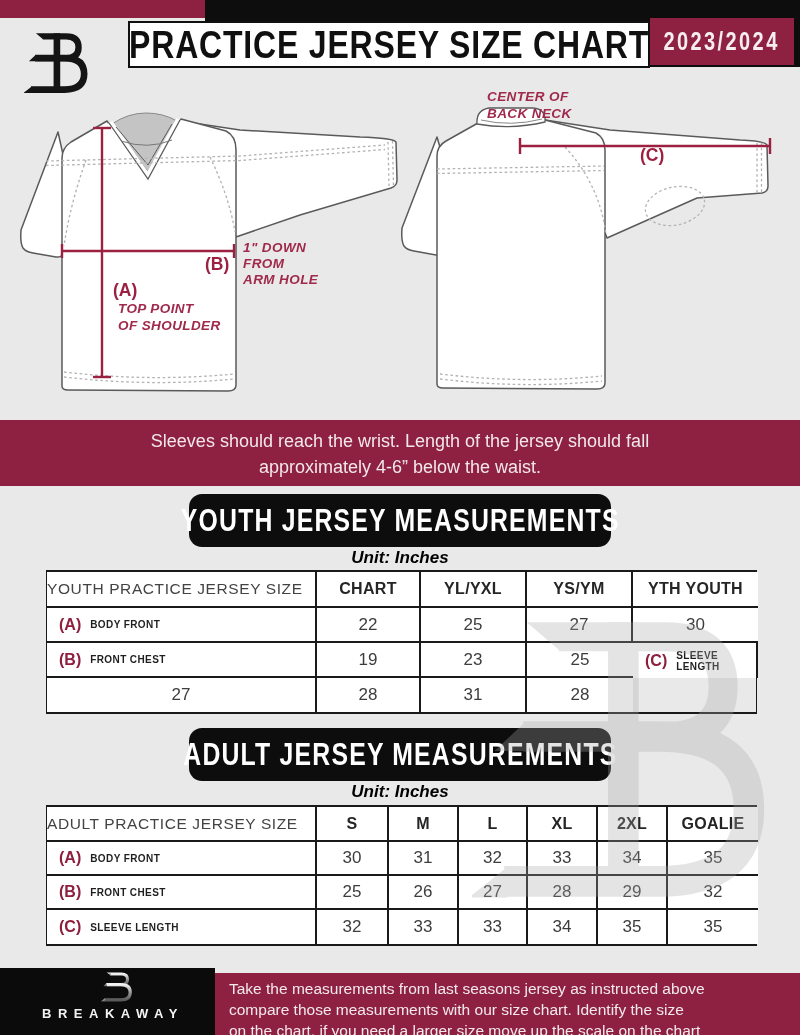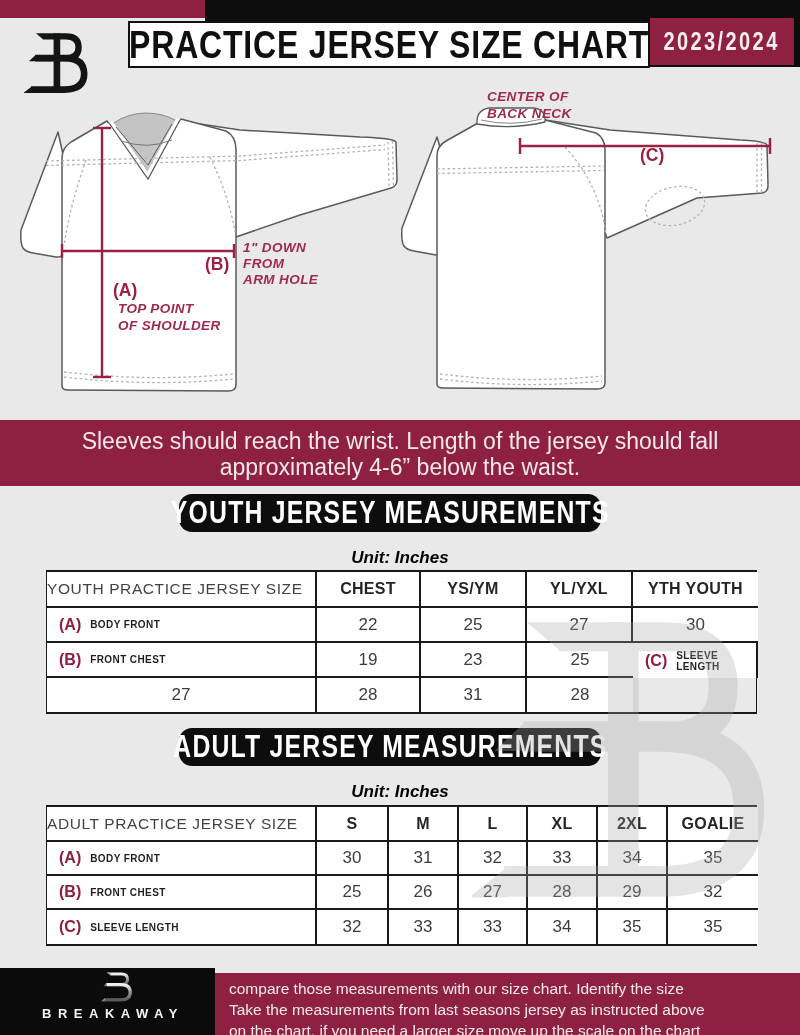--- a/index.html
+++ b/index.html
@@ -23,24 +23,24 @@
   .diagram { position:absolute; left:0; top:67px; width:800px; height:353px; }
   .jersey { fill:#ffffff; stroke:#5a5a5a; stroke-width:1.5; stroke-linejoin:round; }
   .seam   { fill:none; stroke:#b2b2b2; stroke-width:1.3; stroke-dasharray:2.6 2.6; }
   .mline  { stroke:#9c2040; stroke-width:2.4; fill:none; }
   .ann    { font-family:"Liberation Sans", sans-serif; font-style:italic; font-weight:600;
             font-size:13.5px; fill:#a02a4c; letter-spacing:.4px; }
   .annB   { font-family:"Liberation Sans", sans-serif; font-weight:bold; font-size:17.5px; fill:#9c2040; }
 
   
   .banner { position:absolute; left:0; top:420px; width:800px; height:66px; background:#8e2141;
-            color:#f2e7ea; text-align:center; font-size:23px; line-height:26px; padding-top:8px; }
-
-  
-  .pill { position:absolute; left:179px; width:422px; height:38px; background:#0d0d0d; border-radius:13px;
+            color:#f2e7ea; text-align:center; font-size:18px; line-height:26px; padding-top:8px; }
+
+  
+  .pill { position:absolute; left:189px; width:422px; height:53px; background:#0d0d0d; border-radius:13px;
           display:flex; align-items:center; justify-content:center; }
   .pill .t { color:#fff; font-size:31px; font-weight:bold; letter-spacing:1.5px; white-space:nowrap; transform:scaleX(.8); }
   .unit { position:absolute; left:0; width:800px; text-align:center; font-style:italic; font-weight:600;
           font-size:17px; color:#000000; }
 
   
   .dtable { position:absolute; left:46px; width:711px; display:grid;
             border-top:2px solid #1a1a1a; border-bottom:2px solid #1a1a1a;
             border-left:1px solid #1a1a1a; border-right:1px solid #1a1a1a; background:transparent; }
   .yt { top:570px; grid-template-columns:270px 104px 106px 106px 125px; grid-template-rows:36px 35px 35px 34px; }
@@ -161,23 +161,23 @@
     <div>approximately 4-6” below the waist.</div>
   </div>
 
   <div class="pill" style="top:494px;">
     <span class="t">YOUTH JERSEY MEASUREMENTS</span>
   </div>
   <div class="unit" style="top:548px;">Unit: Inches</div>
 
   <div class="dtable yt">
     <div class="cell lbl th1">YOUTH PRACTICE JERSEY SIZE</div>
-    <div class="cell th">CHEST</div>
+    <div class="cell th">CHART</div>
+    <div class="cell th">YL/YXL</div>
     <div class="cell th">YS/YM</div>
-    <div class="cell th">YL/YXL</div>
     <div class="cell th lastcol">YTH YOUTH</div>
 
     <div class="cell lbl">
       <span class="rkey">(A)</span>
       <span class="rlab">BODY FRONT</span>
     </div>
     <div class="cell num">22</div>
     <div class="cell num">25</div>
     <div class="cell num">27</div>
     <div class="cell num lastcol">30</div>
@@ -277,18 +277,18 @@
       </g>
       <g fill="url(#silver)" stroke="none">
         <path d="M17,9 L27.5,9 L27.5,18 Z"></path>
         <path d="M7,49 L16.5,40 L16.5,49 Z"></path>
         <path d="M-1,94.5 L11,85 L11,94.5 Z"></path>
       </g>
     </svg>
     <span class="brand">BREAKAWAY</span>
   </div>
   <div class="ftr-maroon">
+    <div>Take the measurements from last seasons jersey as instructed above</div>
     <div>compare those measurements with our size chart. Identify the size</div>
-    <div>Take the measurements from last seasons jersey as instructed above</div>
     <div>on the chart, if you need a larger size move up the scale on the chart</div>
   </div>
 
 </div>
 
 </body></html>

